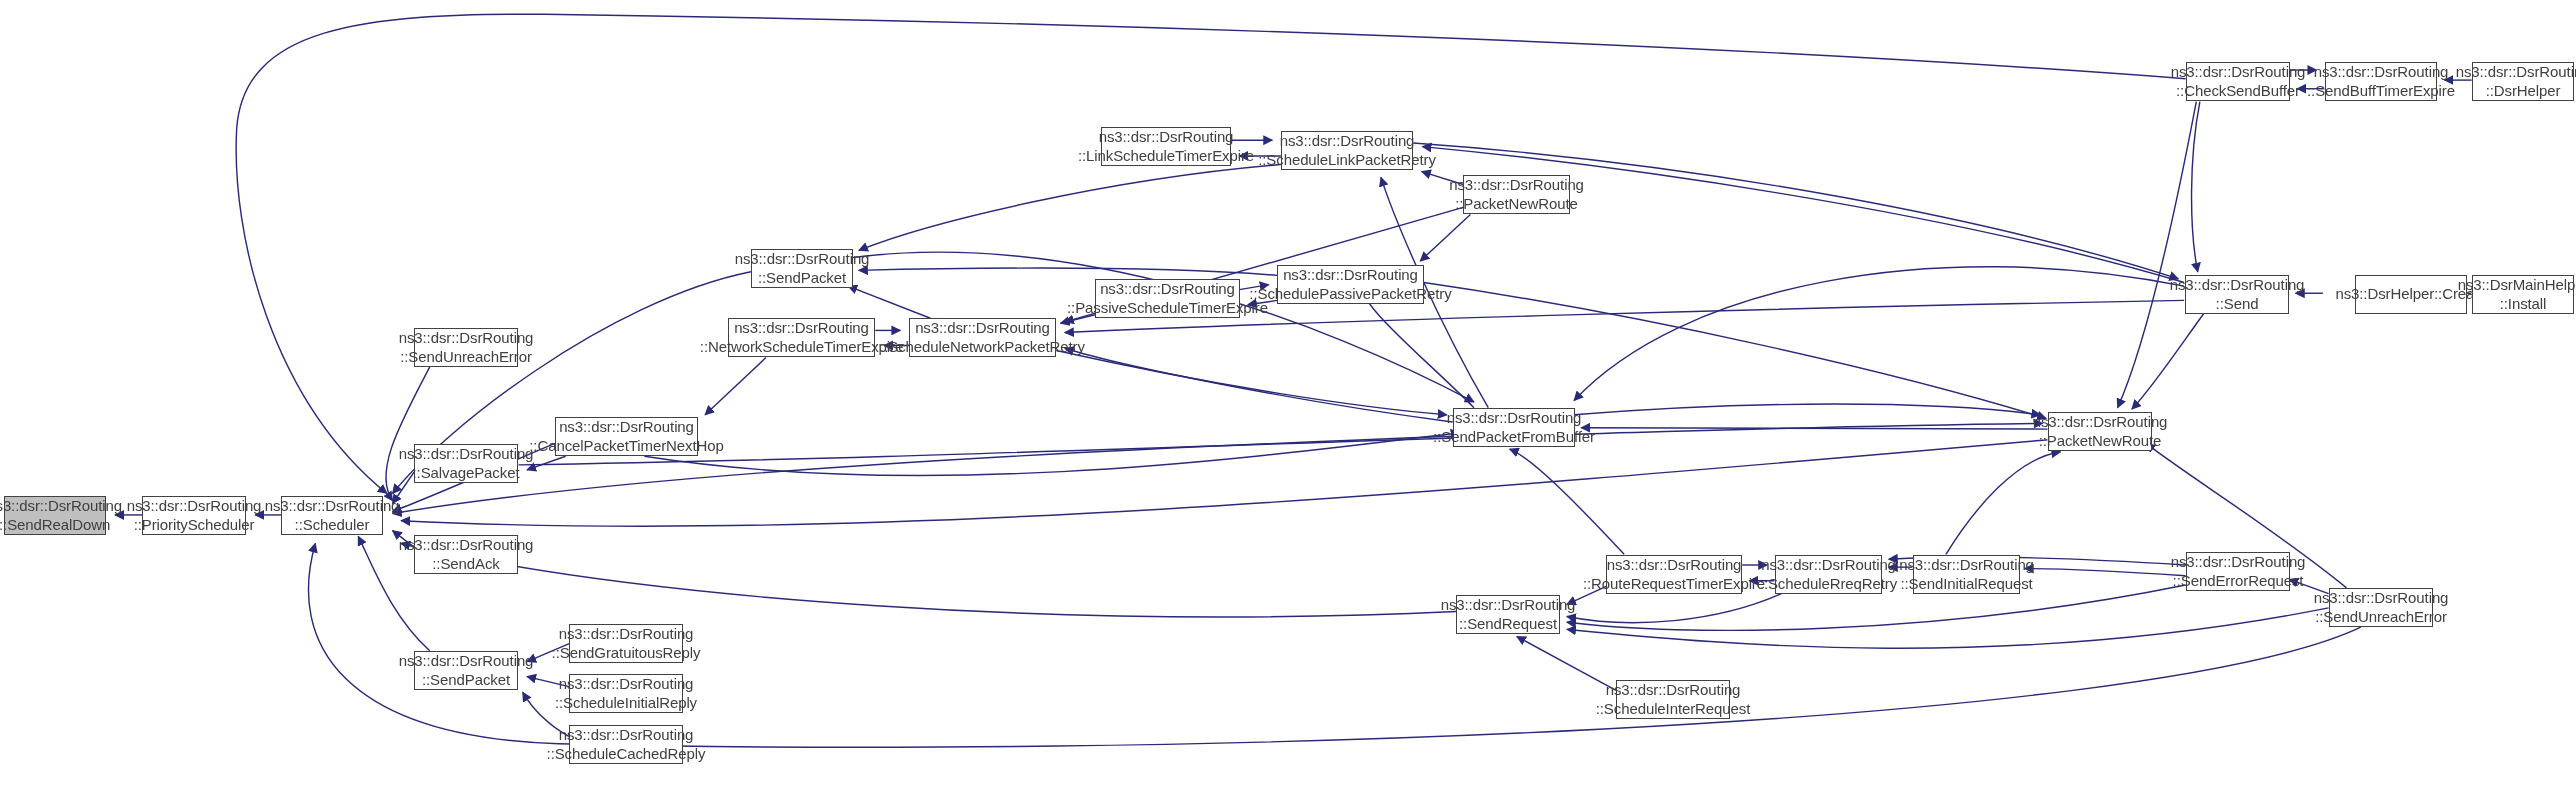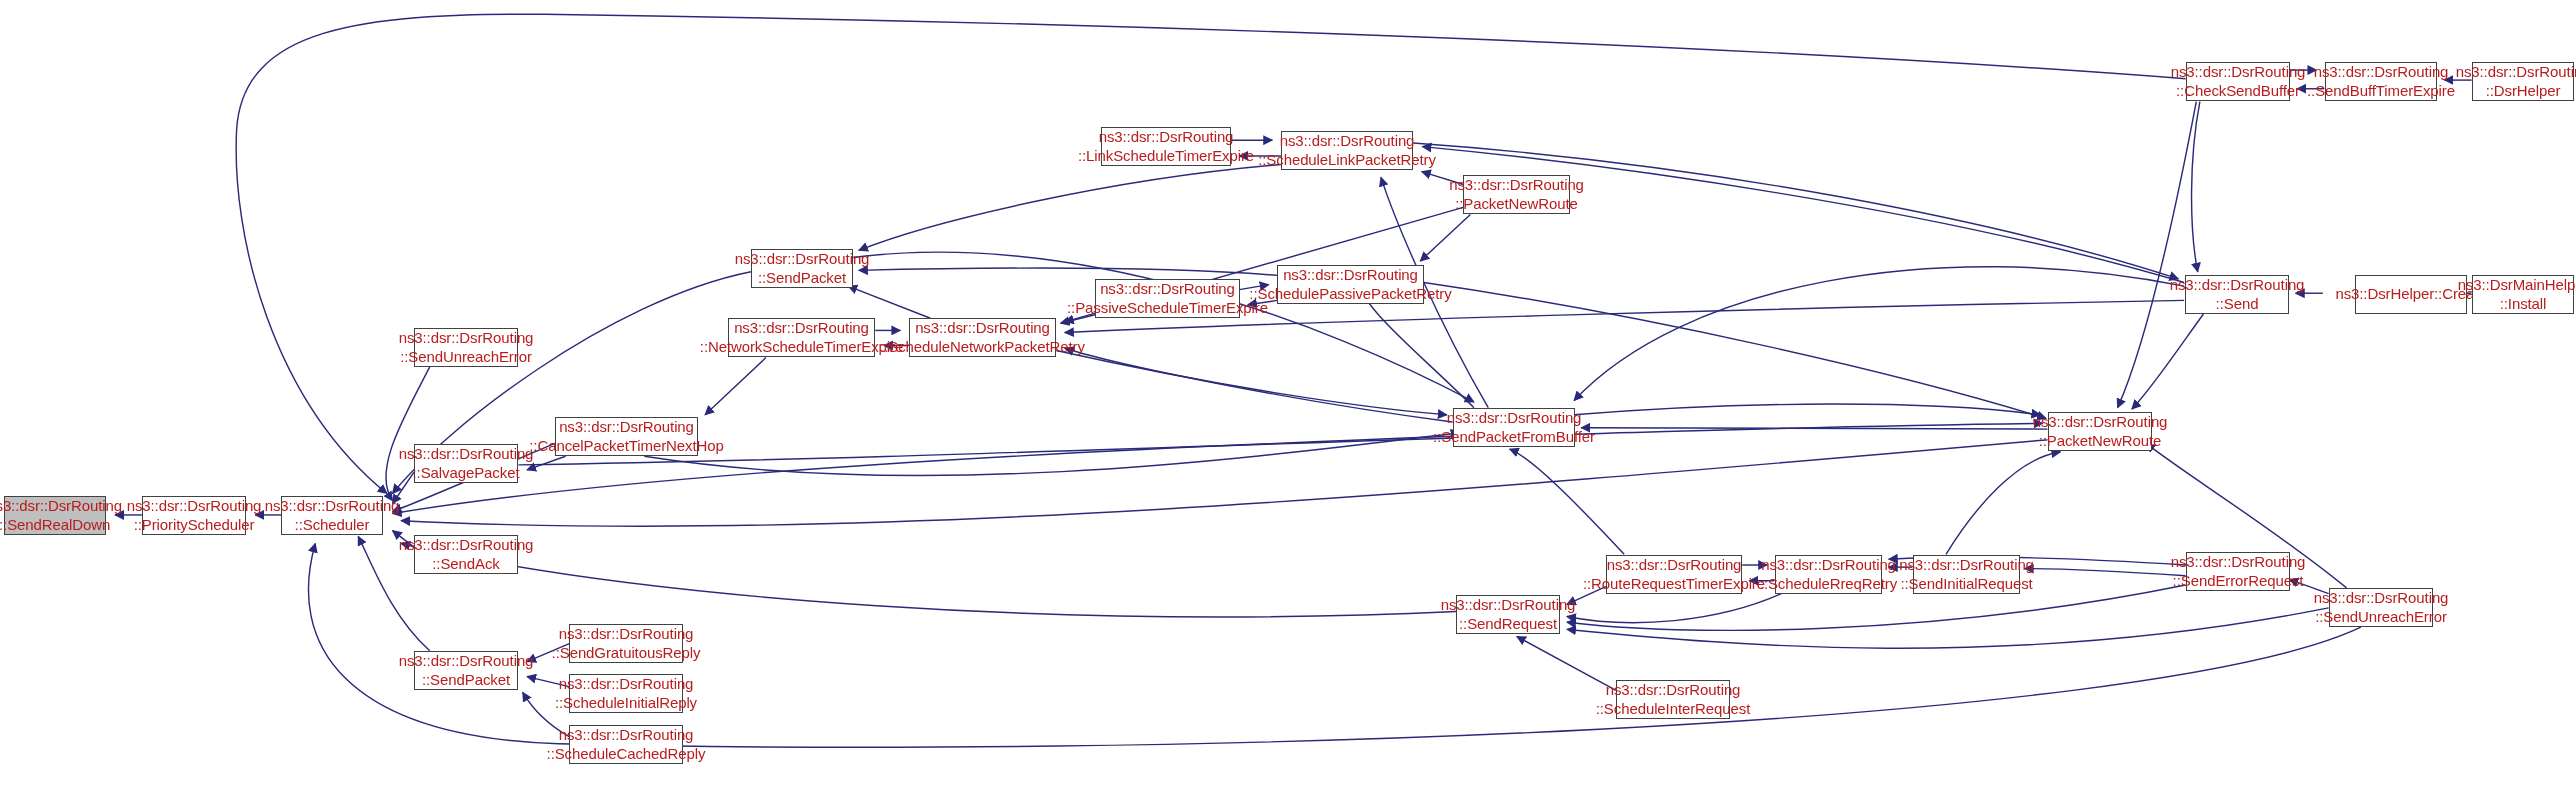--- a/index.html
+++ b/index.html
@@ -18,21 +18,21 @@
     box-sizing:border-box;
     border:1.4px solid #414141;
     background:#ffffff;
     display:flex;
     flex-direction:column;
     align-items:center;
     justify-content:center;
     text-align:center;
     font-size:15px;
     line-height:1.22;
-    color:#b91c1c;
+    color:#404040;
     letter-spacing:-0.1px;
     white-space:nowrap;
     z-index:5;
   }
   .node.highlight{background:#bfbfbf;}
   .node .l1,.node .l2{display:block;}
 </style>
 </head>
 <body>
 

